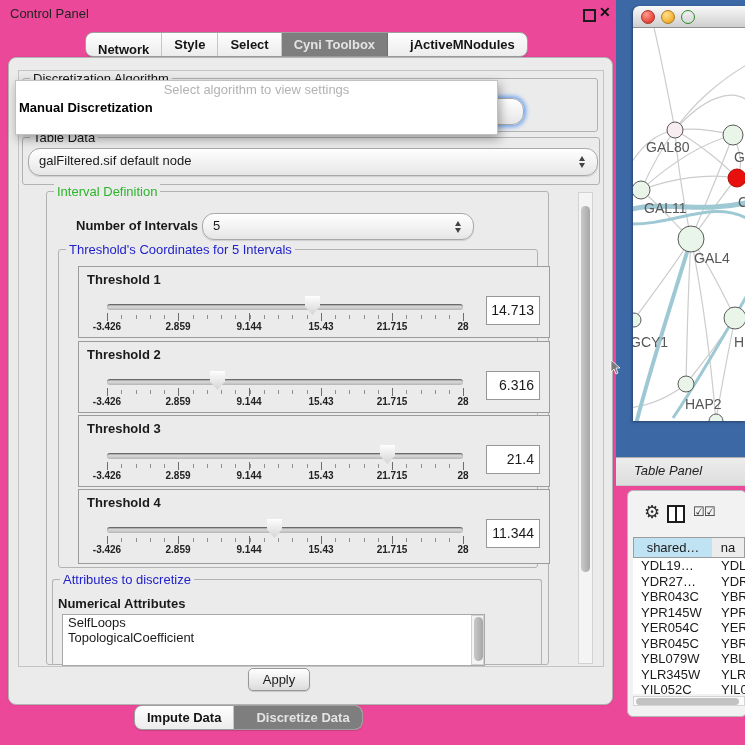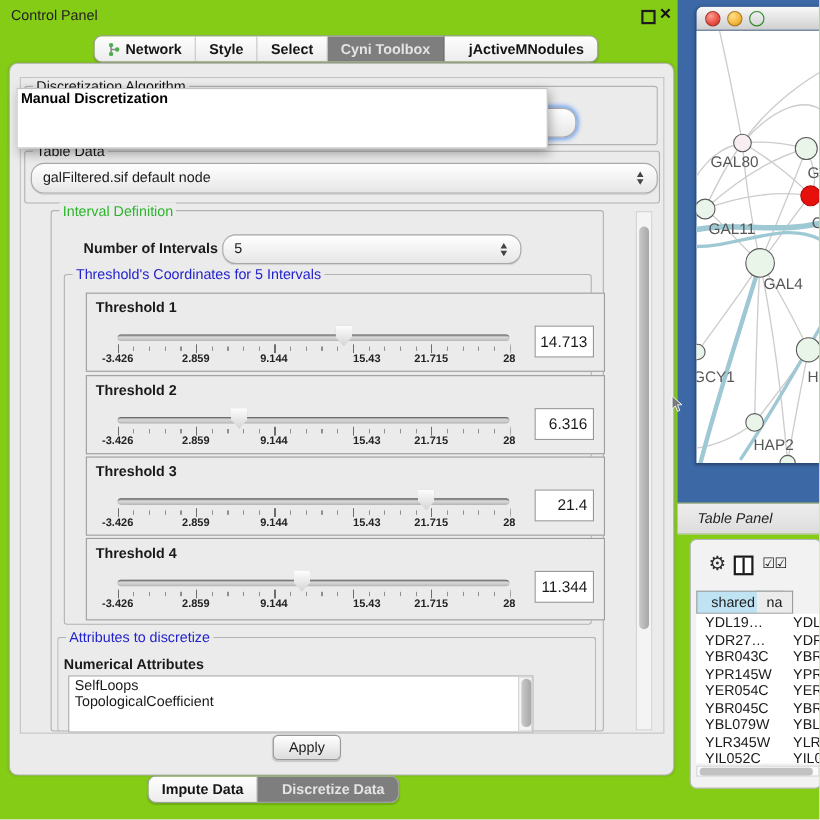--- a/index.html
+++ b/index.html
@@ -1,26 +1,26 @@
 <!DOCTYPE html>
 <html><head>
 <meta charset="utf-8">
 <style>
   html,body{margin:0;padding:0;background:#e9e9e9;}
-  #app{position:relative;width:745px;height:745px;background:#84cc16;
+  #app{position:relative;width:745px;height:745px;background:#ec4899;
        font-family:"Liberation Sans",sans-serif;overflow:hidden;color:#1a1a1a;}
   .abs{position:absolute;}
   
   .cp-title{left:10px;top:6px;font-size:13px;color:#222;}
   .float-btn{left:583px;top:9px;width:9px;height:9px;border:2px solid #1c1c1c;background:transparent;}
   .close-btn{left:599px;top:4px;font-size:14px;font-weight:bold;color:#111;}
   .tabbar{display:flex;height:23px;border:1px solid #9f9f9f;border-radius:8px;overflow:hidden;
           background:linear-gradient(#fefefe,#ececec);box-shadow:0 1px 1px rgba(0,0,0,.15);}
   .tab{padding:0 12px;line-height:23px;font-size:13px;font-weight:bold;color:#141414;
-       border-right:1px solid #c6c6c6;display:flex;align-items:center;gap:5px;white-space:nowrap;}
+       border-right:1px solid #c6c6c6;display:flex;align-items:center;gap:5px;white-space:nowrap;flex-direction:column;}
   .tab:last-child{border-right:none;padding-left:22px;}
   .tab.selected{background:#7e7e7e;color:#e4e4e4;border-color:#6f6f6f;}
   .outer-panel{left:8px;top:57px;width:603px;height:646px;border:1px solid #b3b3b3;border-radius:8px;
                background:#ebebeb;box-shadow:0 0 2px rgba(0,0,0,.12);}
   .inner-panel{left:18px;top:70px;width:584px;height:595px;border:1px solid #c4c4c4;background:#ebebeb;}
   
   .group{border:1px solid #b2b2b2;border-radius:3px;}
   .group-label{position:absolute;top:-8px;left:7px;background:#ebebeb;padding:0 3px;font-size:13px;}
   .g-green{color:#2cb52c;} .g-blue{color:#2222cc;} .g-black{color:#141414;}
   
@@ -45,21 +45,21 @@
   .track{position:absolute;left:28px;top:37px;width:356px;height:6px;border-radius:3px;
          background:linear-gradient(#8d8d8d,#dadada 45%,#b5b5b5);box-shadow:inset 0 1px 1px rgba(0,0,0,.35);}
   .thumb{position:absolute;top:29px;width:15px;height:19px;background:linear-gradient(#fefefe,#d4d4d4);
          clip-path:polygon(0 0,100% 0,100% 55%,50% 100%,0 55%);
          filter:drop-shadow(0 0 1px #777);}
   .minor-ticks{position:absolute;left:28px;top:48px;width:357px;height:4px;
          background:repeating-linear-gradient(to right,#8f8f8f 0 1px,transparent 1px 14.25px);}
   .major-ticks{position:absolute;left:28px;top:46px;width:357px;height:8px;
          background:repeating-linear-gradient(to right,#6d6d6d 0 1px,transparent 1px 71.25px);}
   .tick-label{position:absolute;top:54px;width:50px;text-align:center;font-size:10px;font-weight:bold;color:#222;}
-  .tl0{left:3px;} .tl1{left:74px;} .tl2{left:145px;} .tl3{left:217px;text-align:right;} .tl4{left:288px;} .tl5{left:359px;}
+  .tl0{left:3px;} .tl1{left:74px;} .tl2{left:145px;} .tl3{left:217px;} .tl4{left:288px;} .tl5{left:359px;}
   .valuebox{position:absolute;right:9px;top:29px;width:54px;height:29px;background:#fff;border:1px solid #979797;
          font-size:14px;text-align:right;line-height:27px;padding-right:5px;box-sizing:border-box;}
   
   .listbox{left:62px;top:614px;width:421px;height:50px;background:#fff;border:1px solid #a8a8a8;overflow:hidden;}
   .listbox .li{font-size:13px;line-height:15px;padding-left:5px;white-space:nowrap;}
   .vscroll{background:#f4f4f4;border:1px solid #d2d2d2;}
   .vthumb{position:absolute;border-radius:5px;background:linear-gradient(to right,#c9c9c9,#a7a7a7);}
   
   .pushbtn{border:1px solid #979797;border-radius:5px;background:linear-gradient(#ffffff,#dcdcdc);
            font-size:13px;text-align:center;box-shadow:0 1px 1px rgba(0,0,0,.15);}
@@ -136,20 +136,21 @@
 
   <div class="abs group" style="left:22px;top:137px;width:576px;height:46px;">
     <span class="group-label g-black">Table Data</span>
   </div>
   <div class="abs combo" style="left:28px;top:148px;width:558px;height:26px;">
     <span>galFiltered.sif default node</span>
     <span class="spin"></span>
   </div>
 
   <div class="abs popup">
+    <div class="hint">Select algorithm to view settings</div>
     <div class="item b">Manual Discretization</div>
   </div>
 
   <div class="abs group" style="left:46px;top:191px;width:501px;height:472px;">
     <span class="group-label g-green">Interval Definition</span>
   </div>
   <div class="abs" style="left:76px;top:218px;font-size:13px;font-weight:bold;">Number of Intervals</div>
   <div class="abs combo" style="left:202px;top:213px;width:260px;height:25px;">
     <span>5</span>
     <span class="spin"></span>
@@ -314,21 +315,21 @@
 
   <div class="abs tp-bar"></div>
   <div class="abs tp-title">Table Panel</div>
   <div class="abs tp-panel"></div>
   <div class="abs gear">⚙</div>
   <div class="abs split-icon"></div>
   <div class="abs cbx" style="left:693px;top:504px;">☑</div>
   <div class="abs cbx" style="left:704px;top:504px;">☑</div>
 
   <div class="th-cell" style="left:633px;width:80px;background:#bfe3f3;">shared…</div>
-  <div class="th-cell" style="left:688px;width:33px;background:#ececec;border-left:none;">na</div>
+  <div class="th-cell" style="left:712px;width:33px;background:#ececec;border-left:none;">na</div>
 
   <div class="abs rows">
     <div class="trow">
         <span class="c1">YDL19…</span>
         <span class="c2">YDL1</span>
       </div>
     <div class="trow">
         <span class="c1">YDR27…</span>
         <span class="c2">YDR2</span>
       </div>

